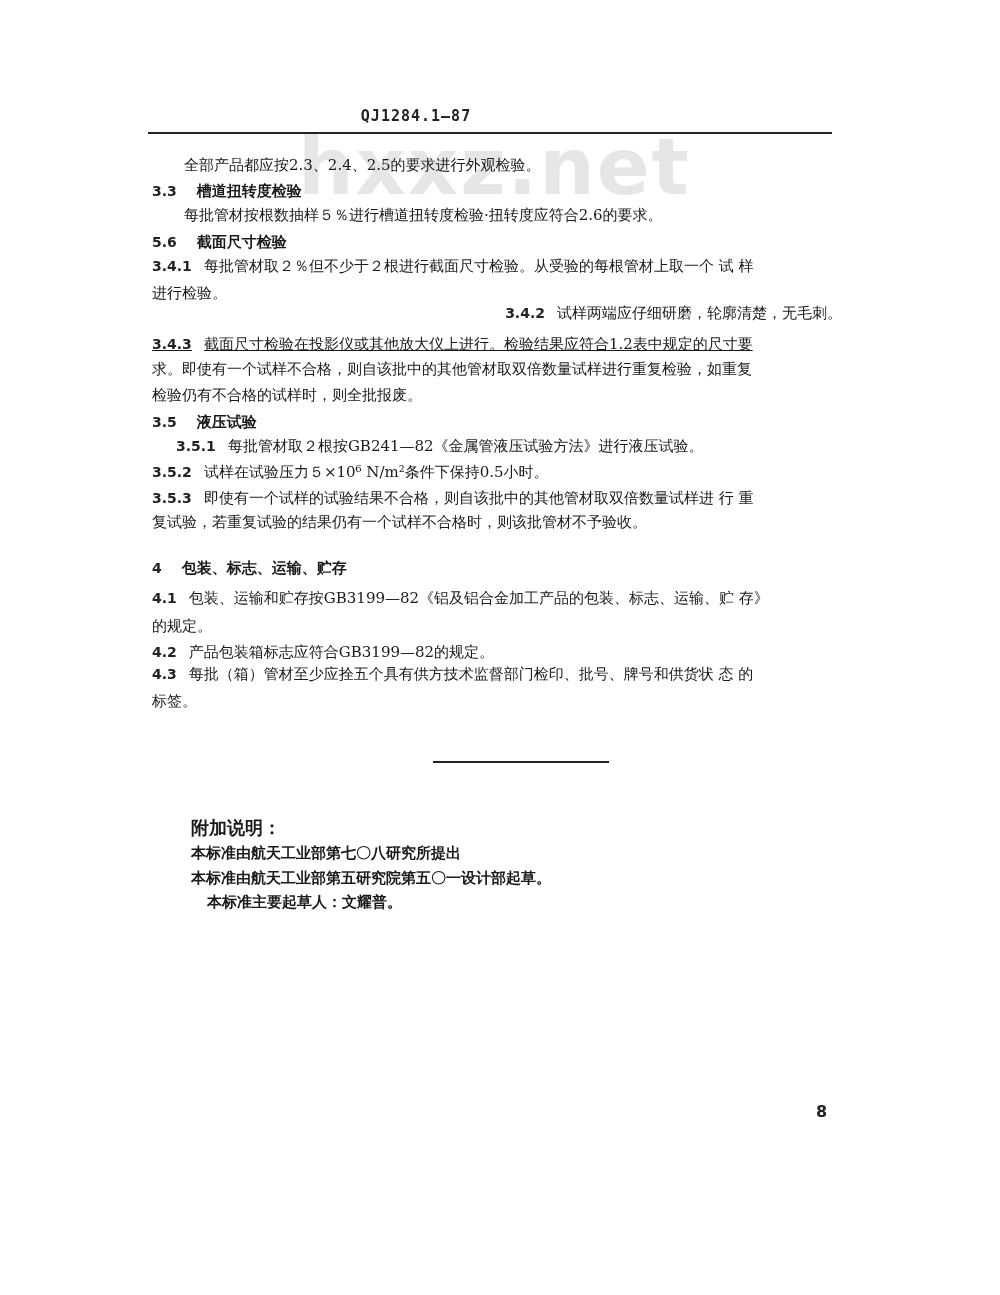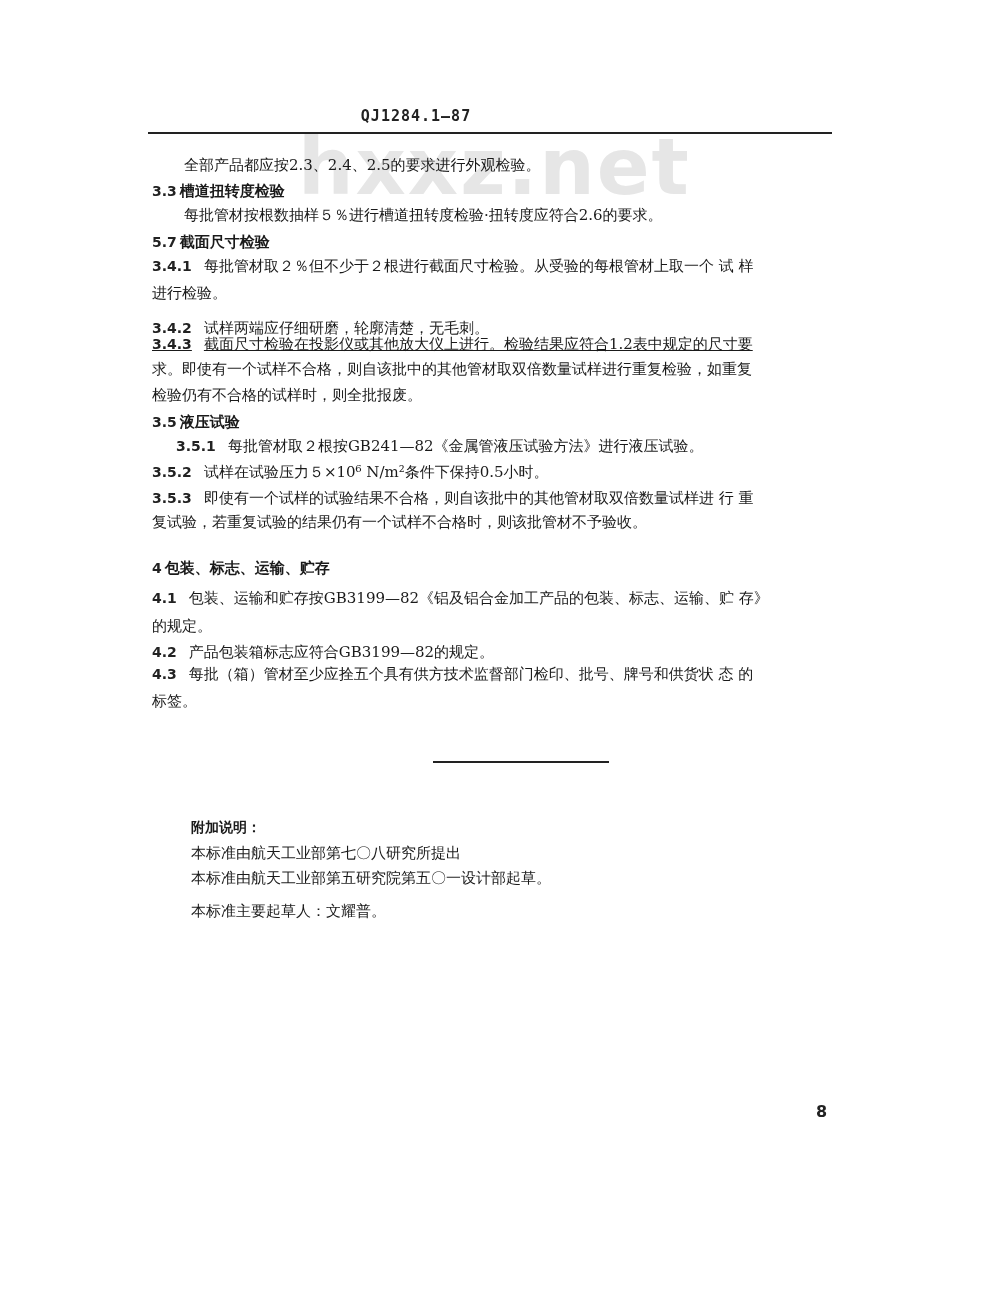--- a/index.html
+++ b/index.html
@@ -65,46 +65,47 @@
       font-weight: bold;
       font-size: 14px;
       margin-right: 12px;
       color: #222;
     }
     .heading .title {
       font-family: "DejaVu Sans", "Liberation Sans", sans-serif;
       font-weight: bold;
       font-size: 15px;
     }
-    .heading .num { margin-right: 3px; }
+    .heading .num { margin-right: 20px; }
     .end-rule {
       position: absolute;
       left: 433px;
       width: 176px;
       top: 761px;
       height: 2px;
       background: #222;
       z-index: 1;
     }
     .notes {
       position: absolute;
       left: 191px;
       z-index: 1;
       font-size: 15px;
     }
     .notes .n-line {
       position: absolute;
       left: 0;
       white-space: nowrap;
       line-height: 20px;
+      font-weight: bold;
     }
     .notes .n-title {
-      font-family: Liberation Serif, serif;
-      font-weight: bold;
-      font-size: 14px;
+      font-family: Liberation Sans, sans-serif;
+      font-weight: bold;
+      font-size: 18px;
     }
     .page-number {
       position: absolute;
       left: 816px;
       top: 1102px;
       font-family: "DejaVu Sans", "Liberation Sans", sans-serif;
       font-weight: bold;
       font-size: 16px;
       color: #222;
       z-index: 1;
@@ -124,31 +125,31 @@
 
 <div class="line heading" style="top:181px;">
   <span class="num">3.3</span><span class="title">槽道扭转度检验</span>
 </div>
 
 <div class="line indent" style="top:205px;">
   <span>每批管材按根数抽样５％进行槽道扭转度检验·扭转度应符合2.6的要求。</span>
 </div>
 
 <div class="line heading" style="top:232px;">
-  <span class="num">5.7</span><span class="title">截面尺寸检验</span>
+  <span class="num">5.6</span><span class="title">截面尺寸检验</span>
 </div>
 
 <div class="line" style="top:256px;">
   <span class="num">3.4.1</span><span>每批管材取２％但不少于２根进行截面尺寸检验。从受验的每根管材上取一个 试 样</span>
 </div>
 <div class="line" style="top:283px;">
   <span>进行检验。</span>
 </div>
 
-<div class="line" style="top:318px;">
+<div class="line" style="top:303px;text-align:right;">
   <span class="num">3.4.2</span><span>试样两端应仔细研磨，轮廓清楚，无毛刺。</span>
 </div>
 
 <div class="line" style="top:334px;text-decoration:underline;">
   <span class="num">3.4.3</span><span>截面尺寸检验在投影仪或其他放大仪上进行。检验结果应符合1.2表中规定的尺寸要</span>
 </div>
 <div class="line" style="top:359px;">
   <span>求。即使有一个试样不合格，则自该批中的其他管材取双倍数量试样进行重复检验，如重复</span>
 </div>
 <div class="line" style="top:385px;">
@@ -195,16 +196,16 @@
 <div class="line" style="top:691px;">
   <span>标签。</span>
 </div>
 
 <div class="end-rule"></div>
 
 <div class="notes" style="top:818px;">
   <div class="n-line n-title" style="top:0;">附加说明：</div>
   <div class="n-line" style="top:25px;">本标准由航天工业部第七〇八研究所提出</div>
   <div class="n-line" style="top:50px;">本标准由航天工业部第五研究院第五〇一设计部起草。</div>
-  <div class="n-line" style="top:83px;">本标准主要起草人：文耀普。</div>
+  <div class="n-line" style="top:74px;margin-left:16px;">本标准主要起草人：文耀普。</div>
 </div>
 
 <div class="page-number">8</div>
 
 </body></html>

